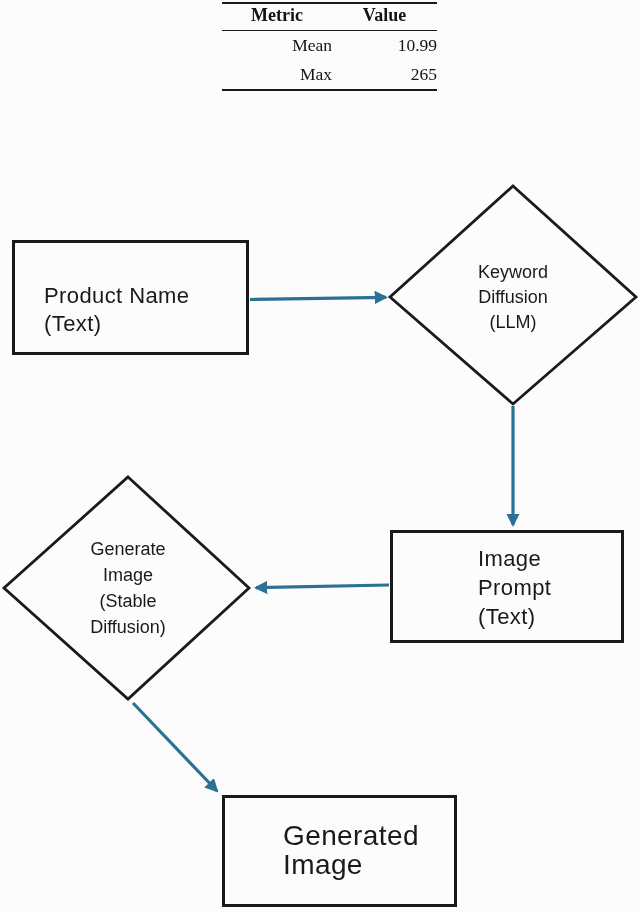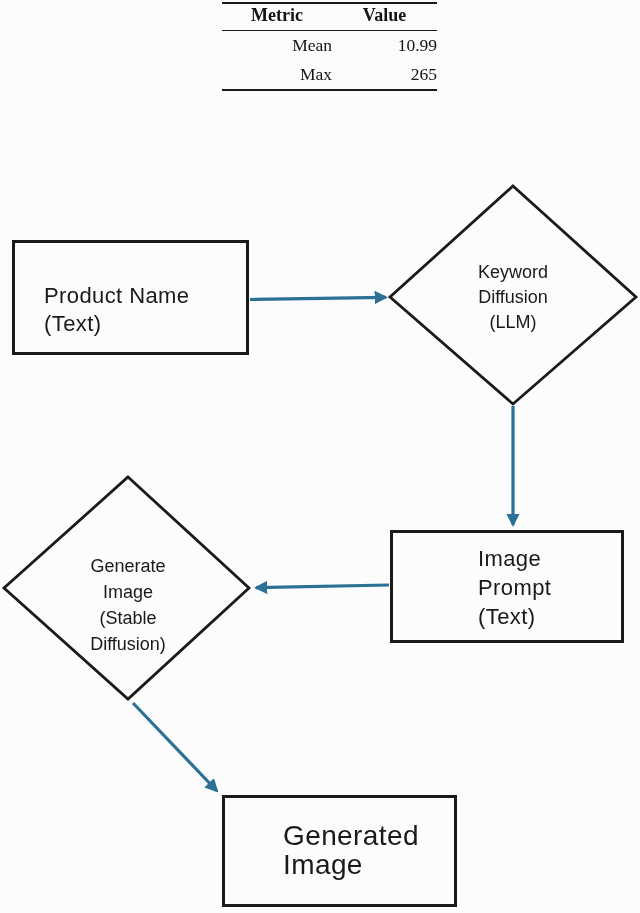--- a/index.html
+++ b/index.html
@@ -15,21 +15,21 @@
               border-bottom:1.3px solid #1a1a1a;}
   .metrics td{font-size:17.5px;text-align:right;height:29px;padding:0;vertical-align:middle;}
   .metrics col.c1{width:110px;}
   .metrics col.c2{width:105px;}
 
   
   .nlabel{position:absolute;white-space:pre-line;color:#1a1a1a;}
   .lbl-product  {left:44px; top:267px; font-size:22px;line-height:28px;letter-spacing:.4px;margin-top:15px;}
   .lbl-keyword  {left:413px;top:260px; width:200px;text-align:center;font-size:18px;line-height:25px;}
   .lbl-prompt   {left:478px;top:544px; font-size:22px;line-height:29px;letter-spacing:.4px;}
-  .lbl-generate {left:28px; top:536px; width:200px;text-align:center;font-size:18px;line-height:26px;margin-top:17px;}
+  .lbl-generate {left:28px; top:536px; width:200px;text-align:center;font-size:18px;line-height:26px;}
   .lbl-generated{left:283px;top:821px; font-size:28px;line-height:29px;letter-spacing:.4px;}
 
   .shape{fill:#fcfcfc;stroke:#1a1a1a;}
   .rect-shape{stroke-width:3;}
   .diamond-shape{stroke-width:2.8;}
   .edge{stroke:#2b7095;stroke-width:3.2;fill:none;}
 </style>
 </head>
 <body>
 

